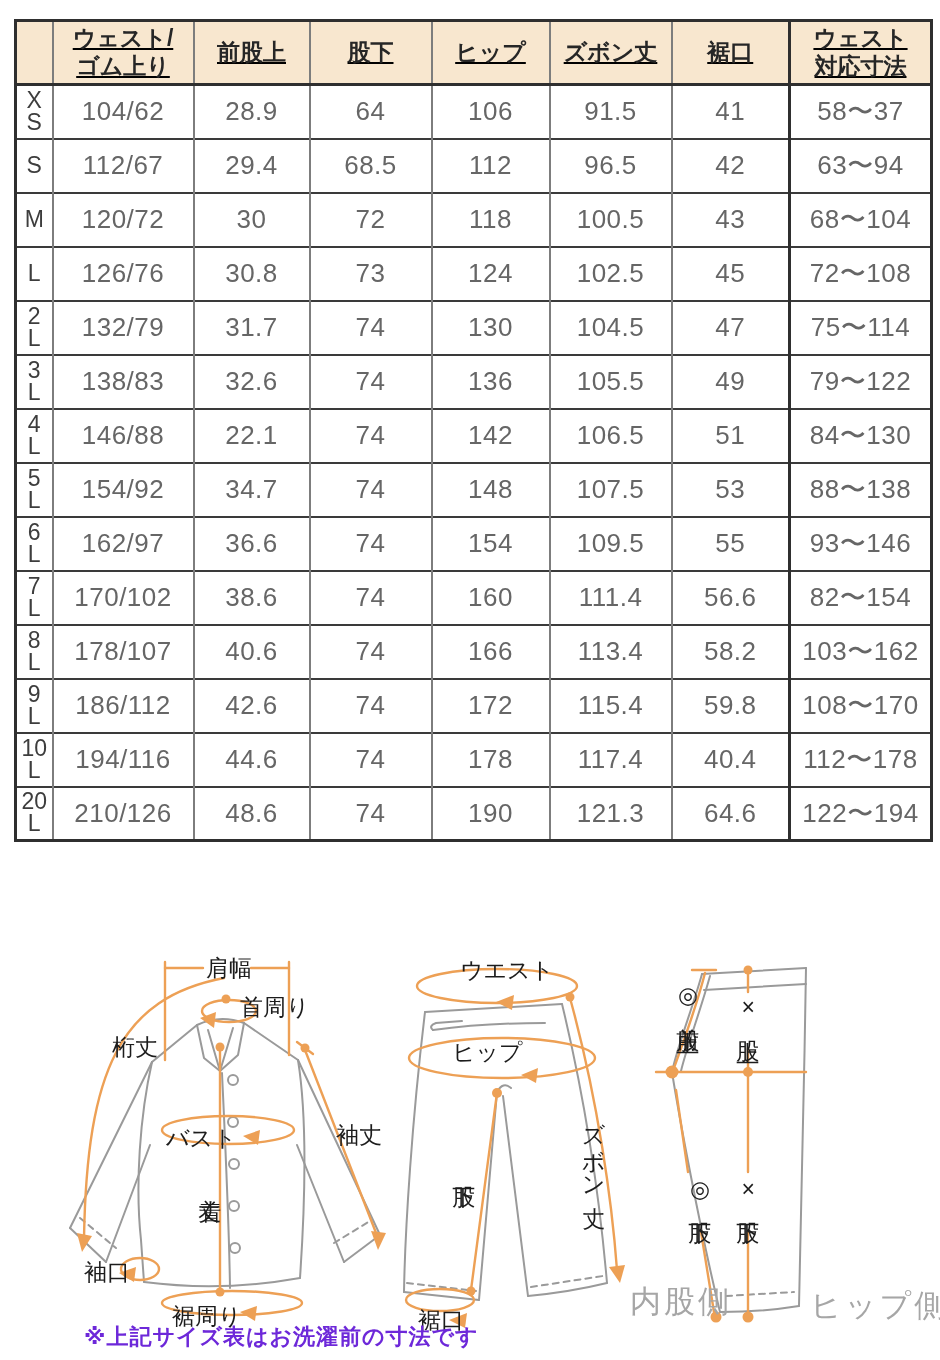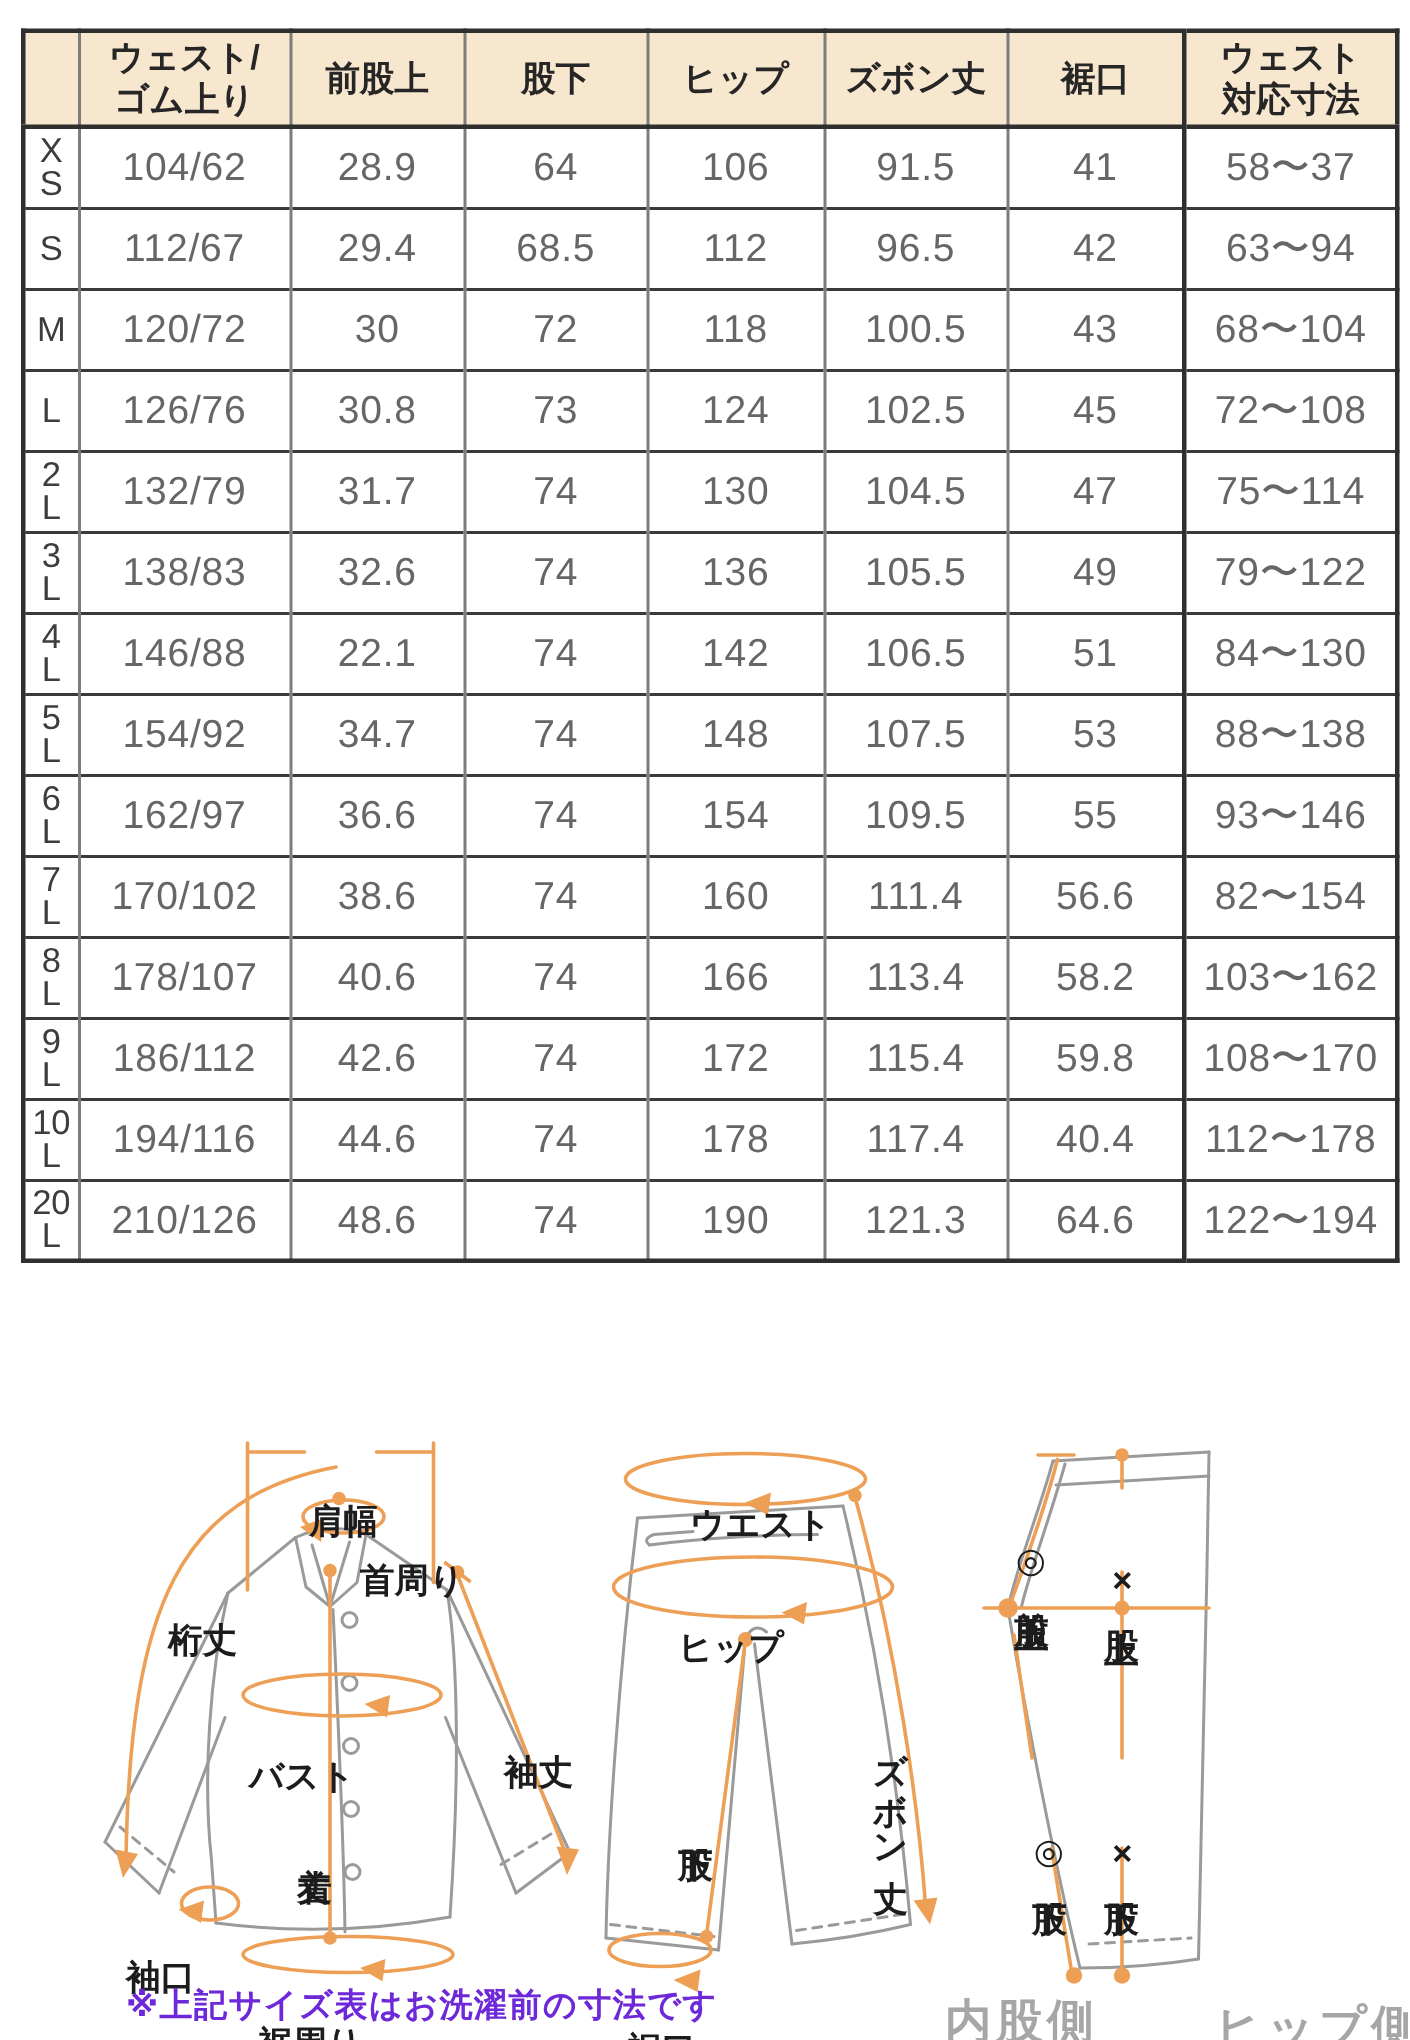--- a/index.html
+++ b/index.html
@@ -8,21 +8,21 @@
     font-family:"Liberation Sans","DejaVu Sans",sans-serif;
     -webkit-font-smoothing:antialiased;overflow:hidden;
   }
 
   
   table.size-table{
     position:absolute;left:14px;top:19px;width:916px;
     border-collapse:collapse;table-layout:fixed;
     border:3px solid #2f2f2f;
   }
-  table.size-table thead tr{border-bottom:3px solid #2f2f2f;}
+  table.size-table thead tr{border-bottom:3px solid #2f2f2f;text-decoration:underline;}
   table.size-table tbody tr{border-top:2px solid #3a3a3a;}
   table.size-table th,
   table.size-table td{
     border-left:2px solid #7d7d7d;
     text-align:center;vertical-align:middle;
     padding:0 4px;box-sizing:border-box;
   }
   table.size-table th:first-child,
   table.size-table td:first-child{border-left:none;}
   table.size-table th:last-child,
@@ -44,22 +44,22 @@
   table.size-table tbody td{
     background:#fff;color:#666666;font-size:26px;height:54px;
     letter-spacing:0.5px;
   }
 
   
   .diagram-area{position:absolute;left:0;top:940px;width:940px;height:420px;}
   .diagram-area svg{position:absolute;left:0;top:0;}
 
   .dlabel{
-    position:absolute;font-weight:bold;color:#1c1c1c;
-    font-size:23px;line-height:1.05;white-space:nowrap;margin-top:46px;
+    position:absolute;font-weight:normal;color:#1c1c1c;
+    font-size:23px;line-height:1.05;white-space:nowrap;
   }
   .dlabel.v{
     writing-mode:vertical-rl;text-orientation:upright;
     letter-spacing:2px;
   }
   .dlabel.side-gray{color:#a6a6a6;font-size:31px;letter-spacing:3px;}
 
   .note{
     position:absolute;left:84px;top:1322px;
     font-size:22px;font-weight:bold;color:#6d28d9;letter-spacing:1px;

